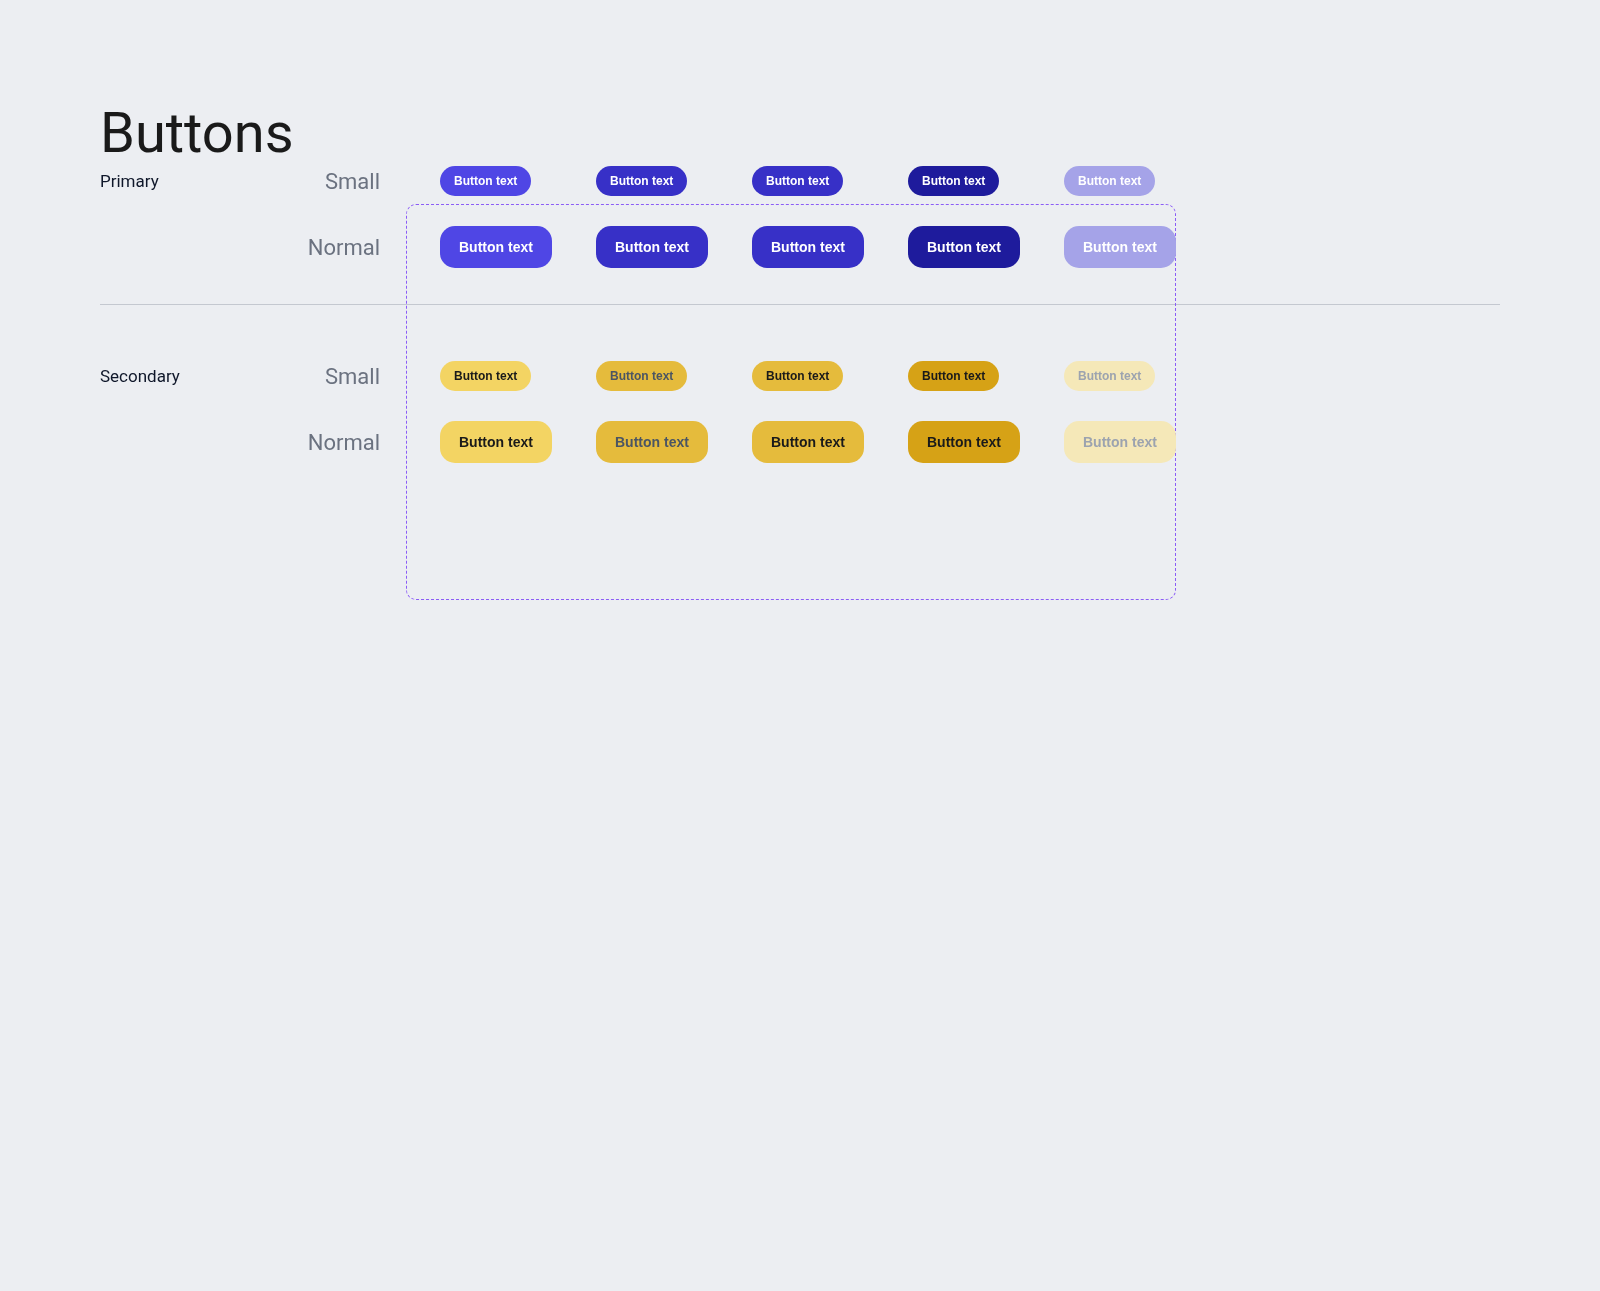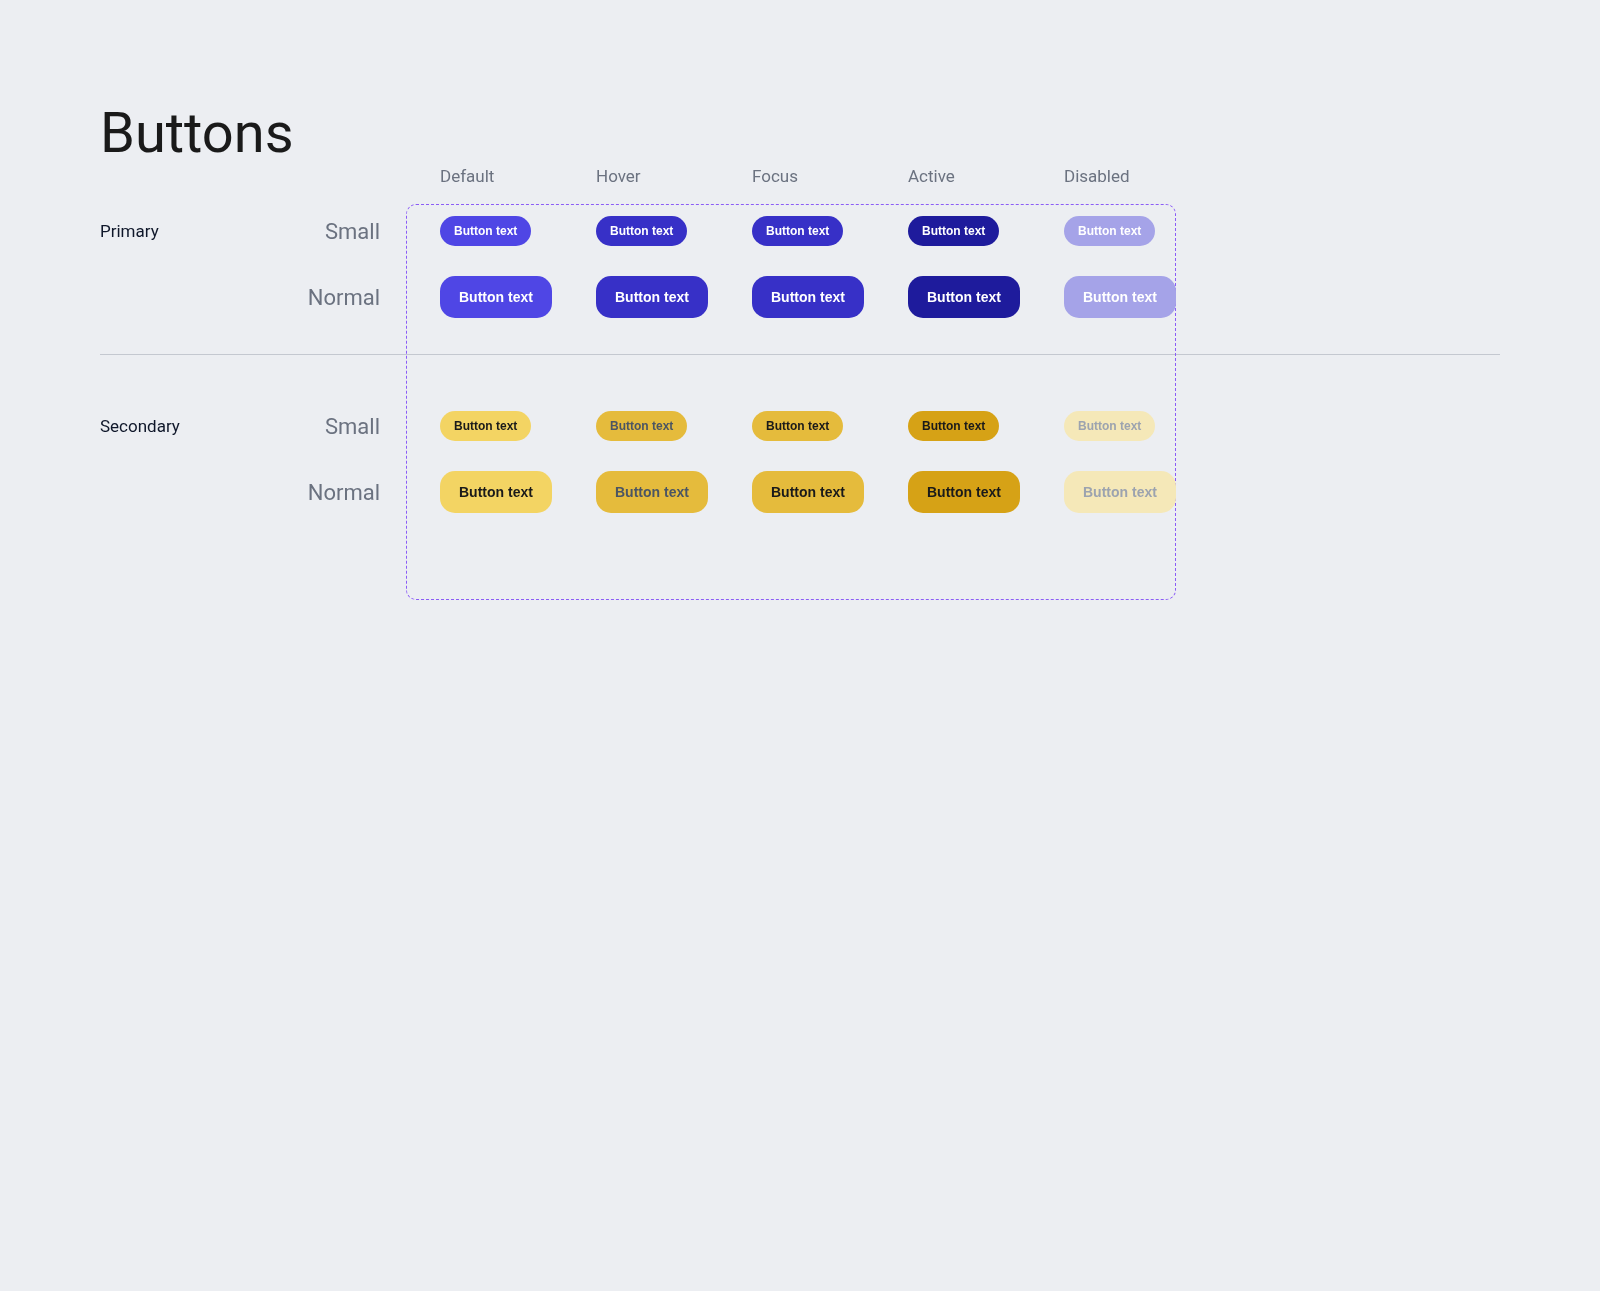--- a/index.html
+++ b/index.html
@@ -136,29 +136,20 @@
     }
   </style>
 </head>
 <body>
 
 <h1 class="page-title">Buttons</h1>
 
 <div class="grid-container">
   <div class="dashed-frame"></div>
 
-  <div class="header-row">
-    <div></div>
-    <div></div>
-    <div class="header-cell">Default</div>
-    <div class="header-cell">Hover</div>
-    <div class="header-cell">Focus</div>
-    <div class="header-cell">Active</div>
-    <div class="header-cell">Disabled</div>
-  </div>
 
   <div class="variant-group">
     <div class="row">
       <div class="group-label">Primary</div>
       <div class="size-label">Small</div>
       <div class="btn-cell"><button class="btn btn-small primary-default">Button text</button></div>
       <div class="btn-cell"><button class="btn btn-small primary-hover">Button text</button></div>
       <div class="btn-cell"><button class="btn btn-small primary-focus">Button text</button></div>
       <div class="btn-cell"><button class="btn btn-small primary-active">Button text</button></div>
       <div class="btn-cell"><button class="btn btn-small primary-disabled">Button text</button></div>

